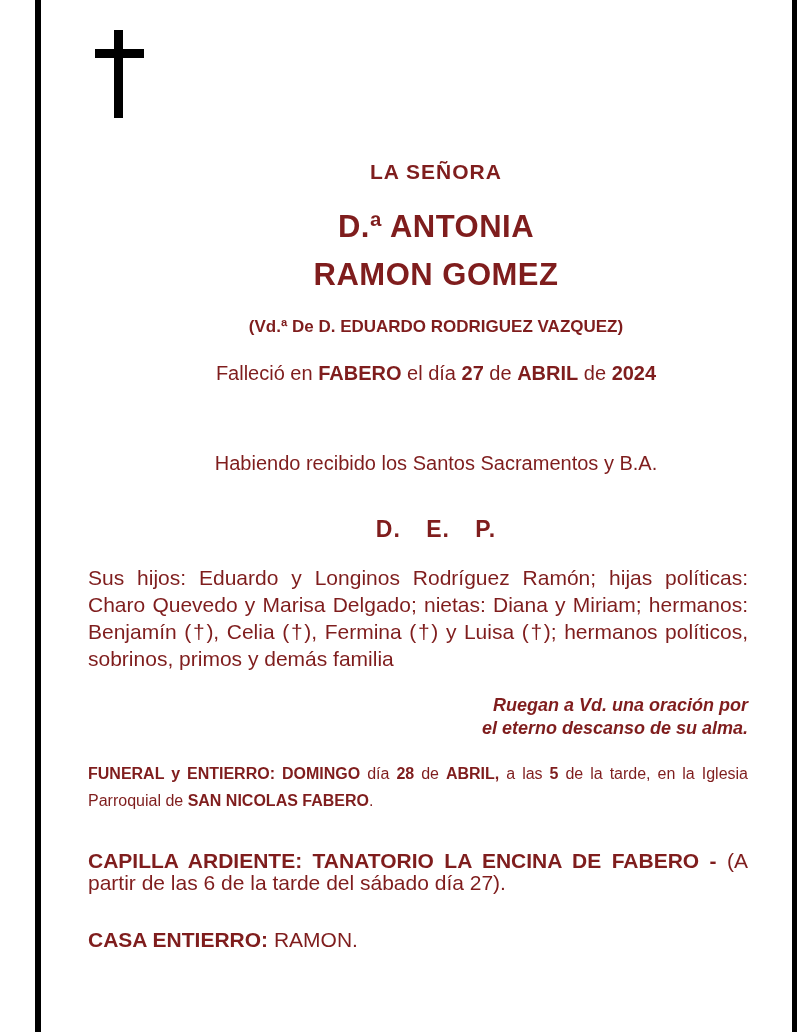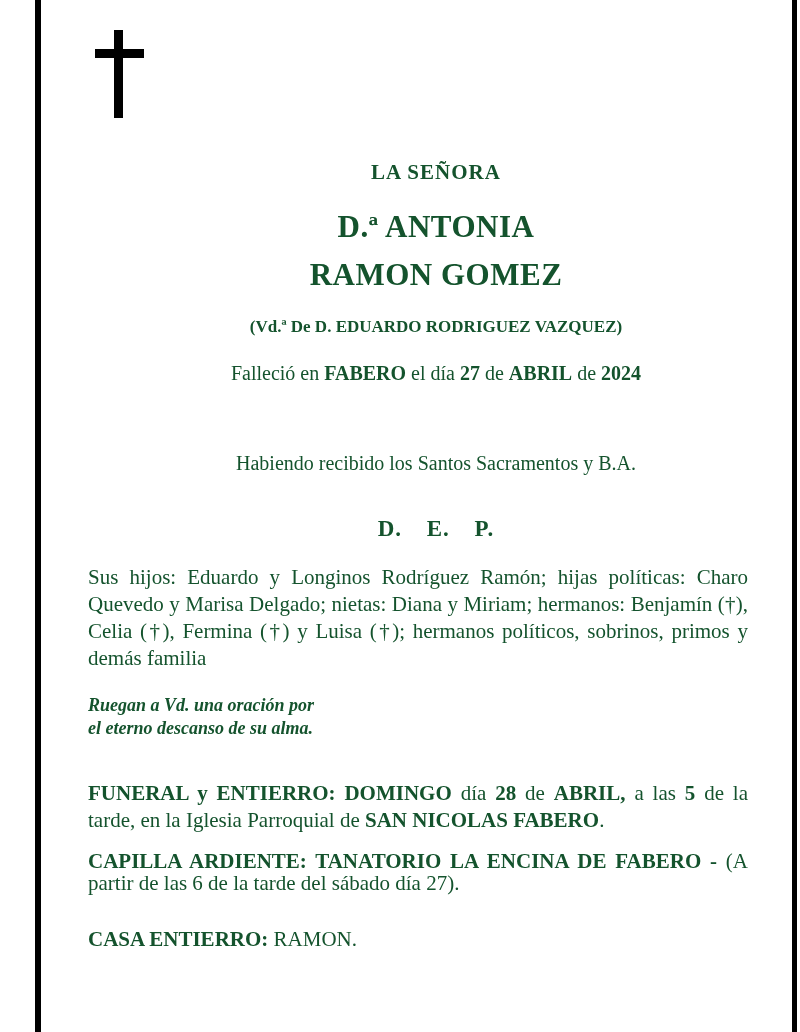--- a/index.html
+++ b/index.html
@@ -2,22 +2,22 @@
 <html><head>
 <meta charset="utf-8">
 <style>
   * { margin: 0; padding: 0; box-sizing: border-box; }
   html, body { background: #ffffff; }
   .page {
     position: relative;
     width: 800px;
     height: 1032px;
     background: #ffffff;
-    color: #14532d;
-    font-family: Liberation Serif, serif;
+    color: #7f1d1d;
+    font-family: Liberation Sans, sans-serif;
     overflow: hidden;
   }
   .rule {
     position: absolute;
     top: 0;
     bottom: 0;
     background: #000000;
   }
   .rule-left  { left: 35px;  width: 6px; }
   .rule-right { left: 792px; width: 5px; }
@@ -62,23 +62,23 @@
     font-size: 21px;
     line-height: 27px;
     text-align: justify;
   }
   .prayer {
     top: 694px;
     font-size: 18px;
     line-height: 23px;
     font-weight: bold;
     font-style: italic;
-    text-align: left;
+    text-align: right;
   }
-  .funeral { top: 780px; font-size: 21px; line-height: 27px; text-align: justify; }
+  .funeral { top: 760px; font-size: 16px; line-height: 27px; text-align: justify; }
   .wake    { top: 850px; font-size: 21px; line-height: 22px; text-align: justify; }
   .mourn   { top: 926px; font-size: 21px; line-height: 27px; }
 
   .b { font-weight: bold; }
 </style>
 </head>
 <body>
 
 <div class="page">
 

